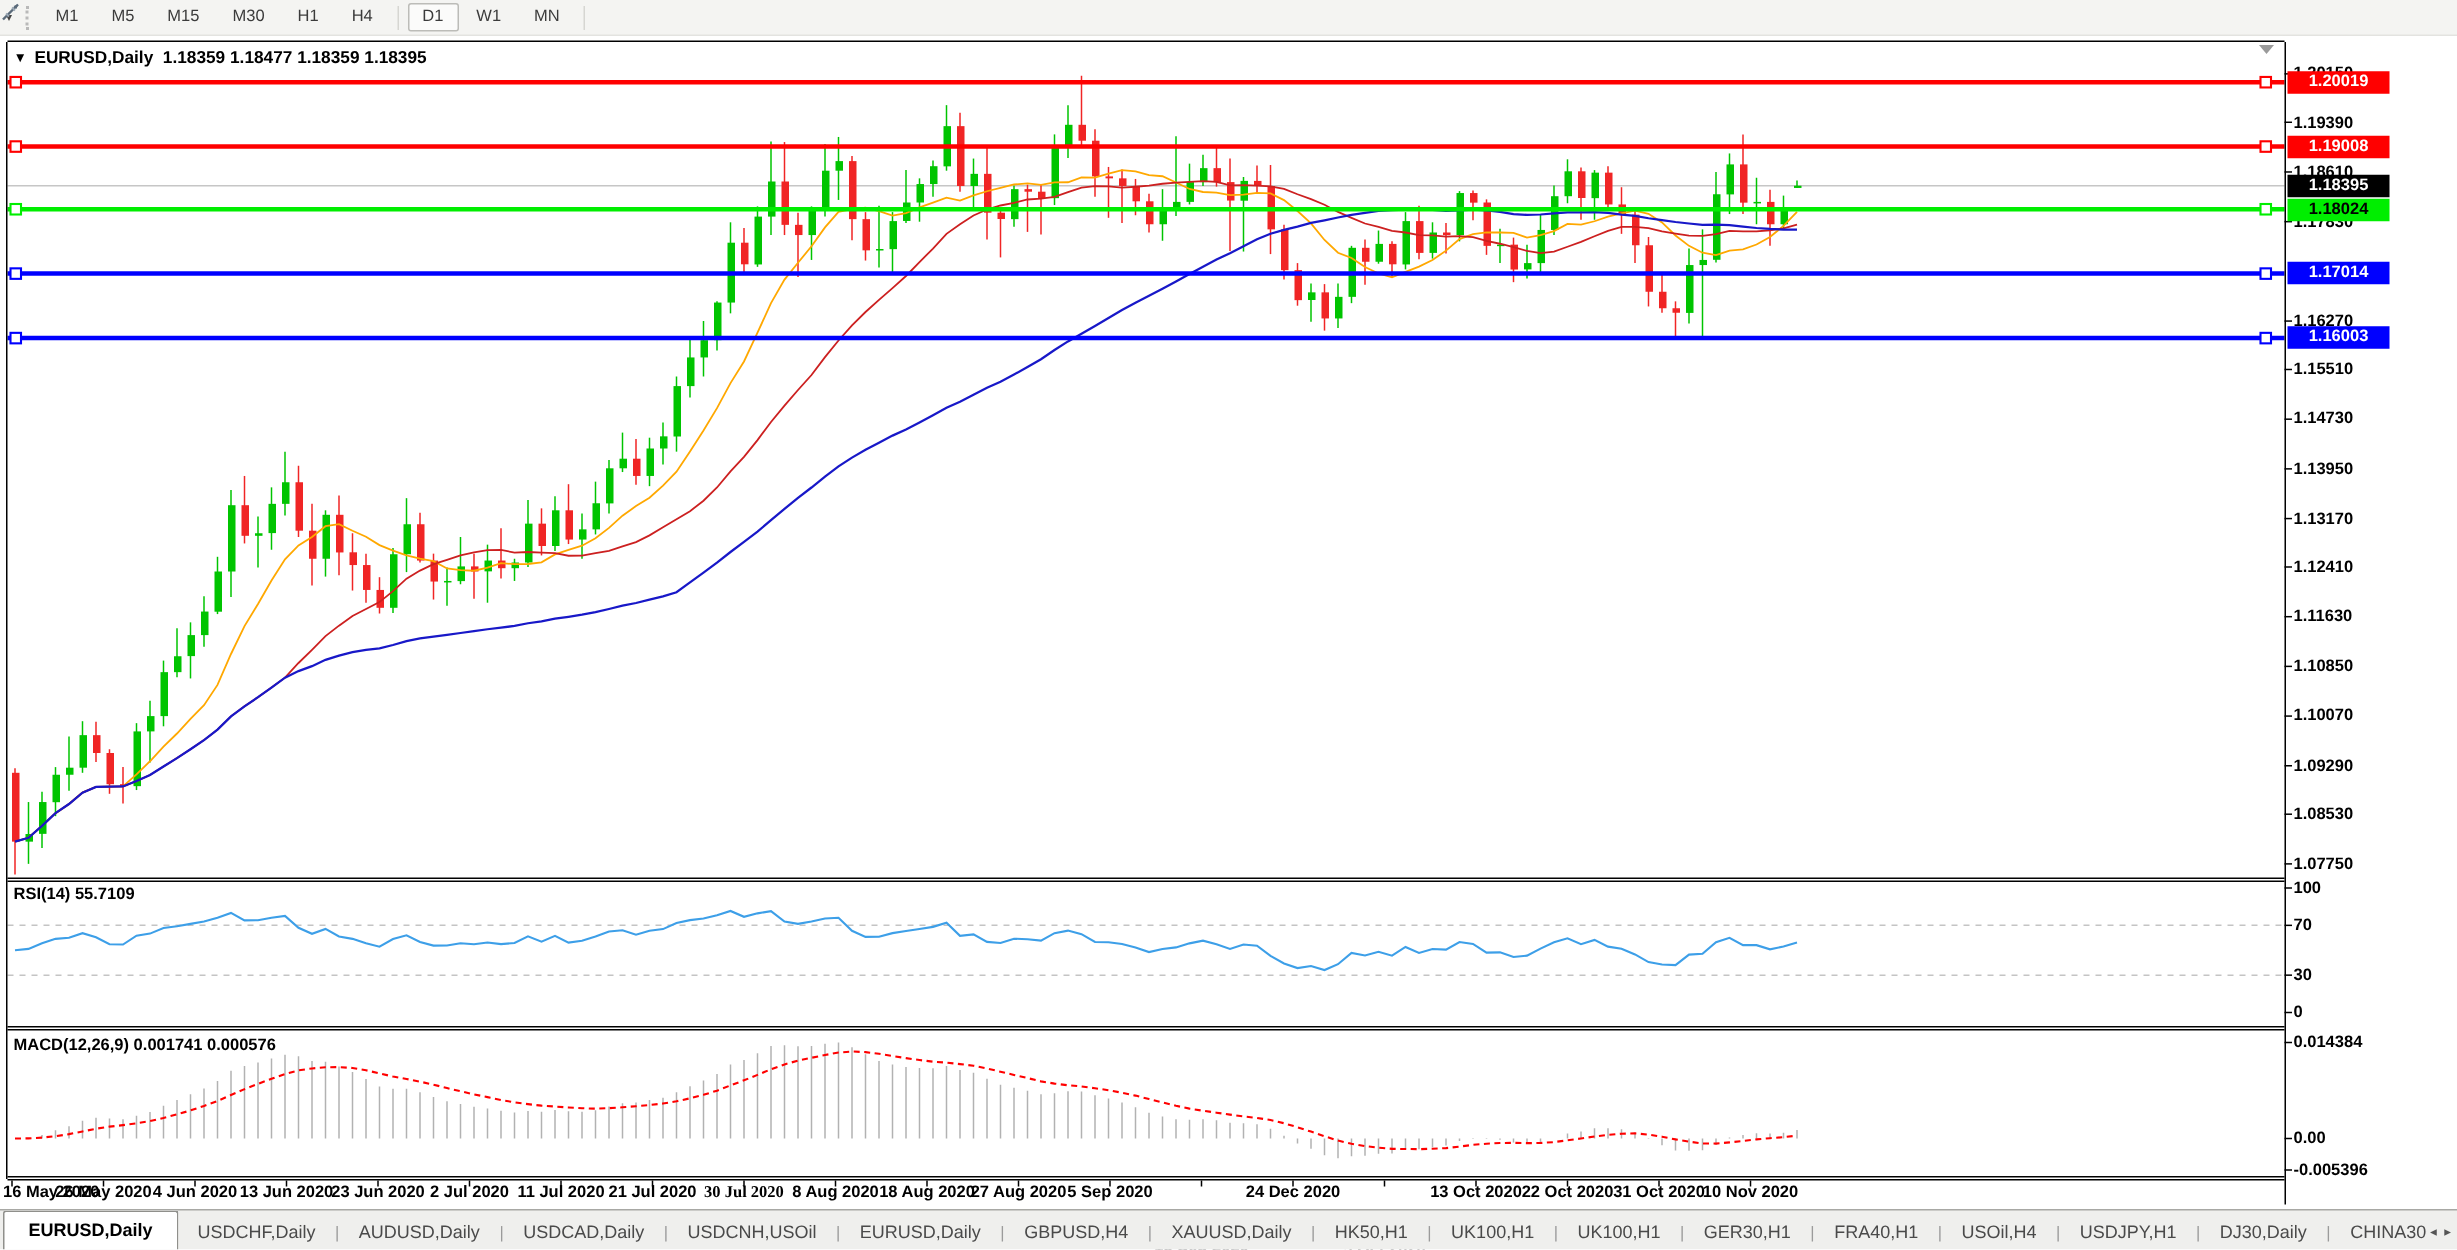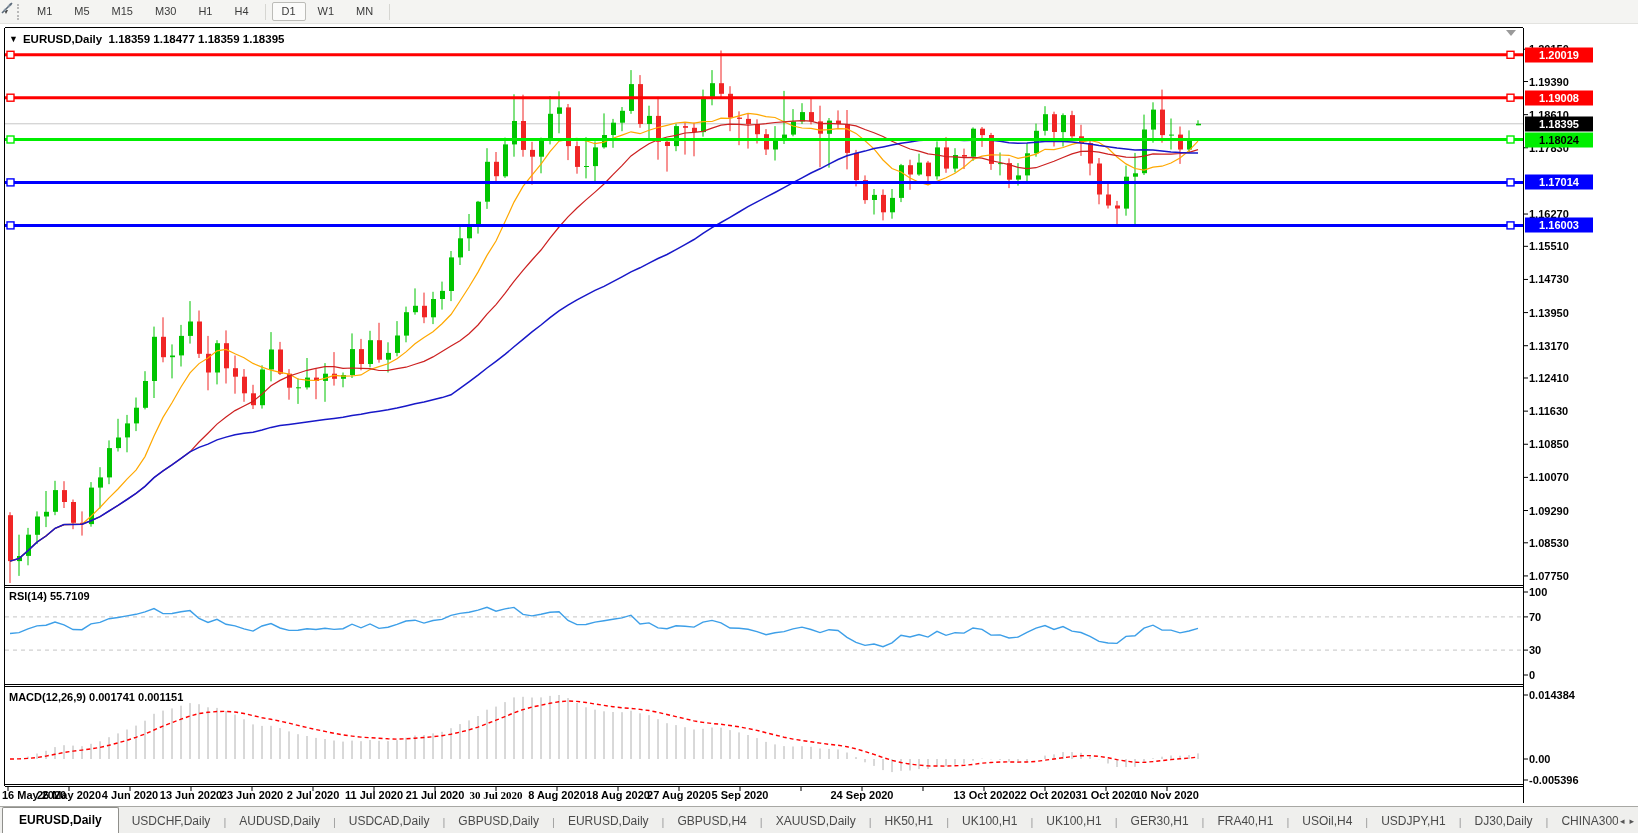--- a/index.html
+++ b/index.html
@@ -563,21 +563,21 @@
         <line x1="1045" y1="787" x2="1045" y2="791" stroke="#000" stroke-width="1"></line>
         <line x1="1106" y1="787" x2="1106" y2="791" stroke="#000" stroke-width="1"></line>
         <line x1="1167" y1="787" x2="1167" y2="791" stroke="#000" stroke-width="1"></line>
         <path d="M1506 30 L1516 30 L1511 36 Z" fill="#9a9a9a"></path>
       </g>
     </svg>
 
   <div class="hdr"><span class="tri">▼</span><span>EURUSD,Daily</span><span>  </span><span>1.18359 1.18477 1.18359 1.18395</span></div>
 
   <div class="panel-label" style="top:590px;">RSI(14) 55.7109</div>
-  <div class="panel-label" style="top:691px;">MACD(12,26,9) 0.001741 0.001151</div>
+  <div class="panel-label" style="top:691px;">MACD(12,26,9) 0.001741 0.000576</div>
 
   <div id="axis-labels">
       <div class="axis-num" style="top: 49.2376px;">1.20150</div>
       <div class="axis-num" style="top: 81.5187px;">1.19390</div>
       <div class="axis-num" style="top: 114.649px;">1.18610</div>
       <div class="axis-num" style="top: 147.78px;">1.17830</div>
       <div class="axis-num" style="top: 214.041px;">1.16270</div>
       <div class="axis-num" style="top: 246.322px;">1.15510</div>
       <div class="axis-num" style="top: 279.453px;">1.14730</div>
       <div class="axis-num" style="top: 312.584px;">1.13950</div>
@@ -613,38 +613,38 @@
       <div class="date-lbl" style="top: 789px; left: 252px;">23 Jun 2020</div>
       <div class="date-lbl" style="top: 789px; left: 313px;">2 Jul 2020</div>
       <div class="date-lbl" style="top: 789px; left: 374px;">11 Jul 2020</div>
       <div class="date-lbl" style="top: 789px; left: 435px;">21 Jul 2020</div>
       <div class="date-lbl" style="top: 789px; left: 496px; font-family: Liberation Serif, serif;">30 Jul 2020</div>
       <div class="date-lbl" style="top: 789px; left: 557px;">8 Aug 2020</div>
       <div class="date-lbl" style="top: 789px; left: 618px;">18 Aug 2020</div>
       <div class="date-lbl" style="top: 789px; left: 679px;">27 Aug 2020</div>
       <div class="date-lbl" style="top: 789px; left: 740px;">5 Sep 2020</div>
       <div class="date-lbl" style="top: 789px; left: 801px; margin-top: 36px;">15 Sep 2020</div>
-      <div class="date-lbl" style="top: 789px; left: 862px;">24 Sep 2020</div>
+      <div class="date-lbl" style="top: 789px; left: 862px;">24 Dec 2020</div>
       <div class="date-lbl" style="top: 789px; left: 923px; margin-top: 37px;">3 Oct 2020</div>
       <div class="date-lbl" style="top: 789px; left: 984px; text-align: right;">13 Oct 2020</div>
       <div class="date-lbl" style="top: 789px; left: 1045px;">22 Oct 2020</div>
       <div class="date-lbl" style="top: 789px; left: 1106px;">31 Oct 2020</div>
       <div class="date-lbl" style="top: 789px; left: 1167px;">10 Nov 2020</div>
     </div>
 
   <div id="tabbar">
     <div id="tabs">
         <div class="tab active">EURUSD,Daily</div>
         <div class="tab">USDCHF,Daily</div>
         <span class="tabsep">|</span>
         <div class="tab">AUDUSD,Daily</div>
         <span class="tabsep">|</span>
         <div class="tab">USDCAD,Daily</div>
         <span class="tabsep">|</span>
-        <div class="tab">GBPUSD,Daily</div>
+        <div class="tab">USDCNH,USOil</div>
         <span class="tabsep">|</span>
         <div class="tab">EURUSD,Daily</div>
         <span class="tabsep">|</span>
         <div class="tab">GBPUSD,H4</div>
         <span class="tabsep">|</span>
         <div class="tab">XAUUSD,Daily</div>
         <span class="tabsep">|</span>
         <div class="tab">HK50,H1</div>
         <span class="tabsep">|</span>
         <div class="tab">UK100,H1</div>

